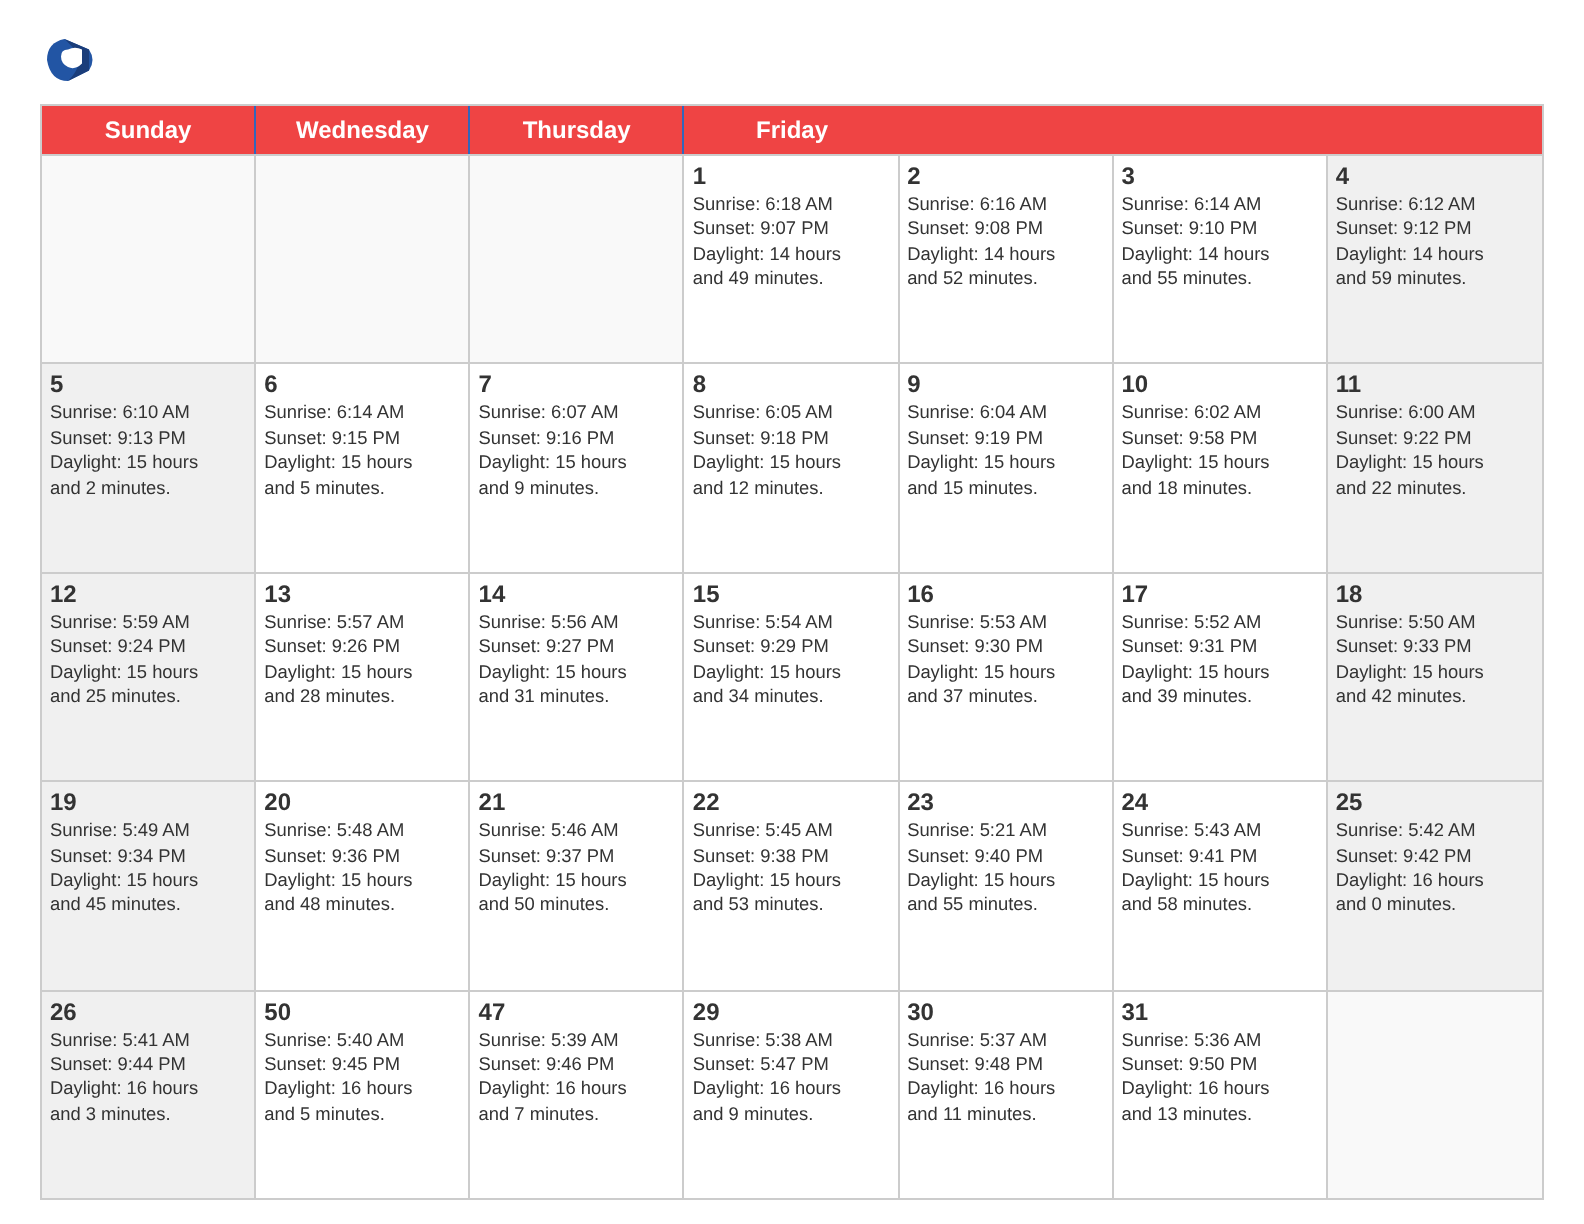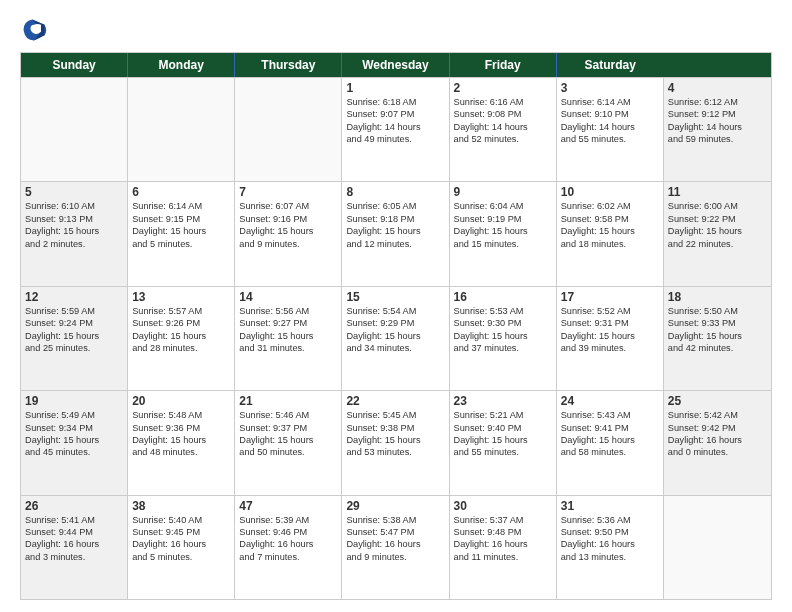--- a/index.html
+++ b/index.html
@@ -47,21 +47,21 @@
     }
     .calendar {
       flex: 1;
       display: flex;
       flex-direction: column;
       border: 1px solid #ccc;
     }
     .cal-header-row {
       display: grid;
       grid-template-columns: repeat(7, 1fr);
-      background: #14532d;
+      background: #ef4444;
     }
     .cal-header-cell {
       color: #fff;
       font-size: 12px;
       font-weight: bold;
       text-align: center;
       padding: 5px 2px;
       border-right: 1px solid #3366bb;
     }
     .cal-header-cell:last-child { border-right: none; }
@@ -120,25 +120,23 @@
     </div>
     <div class="title-block">
       <div class="main-title"></div>
       <div class="subtitle"></div>
     </div>
   </div>
 
   <div class="calendar">
     <div class="cal-header-row">
     <div class="cal-header-cell">Sunday</div>
-        <div class="cal-header-cell">Monday</div>
+        <div class="cal-header-cell">Wednesday</div>
         <div class="cal-header-cell">Thursday</div>
-        <div class="cal-header-cell">Wednesday</div>
         <div class="cal-header-cell">Friday</div>
-        <div class="cal-header-cell">Saturday</div>
       </div>
     <div class="cal-body">
     <div class="cal-week">
           <div class="cal-cell empty"></div>
           <div class="cal-cell empty"></div>
           <div class="cal-cell empty"></div>
           <div class="cal-cell">
             <div class="day-number">1</div>
             <div class="cell-line">Sunrise: 6:18 AM</div>
             <div class="cell-line">Sunset: 9:07 PM</div>
@@ -322,21 +320,21 @@
         </div>
         <div class="cal-week">
           <div class="cal-cell shaded">
             <div class="day-number">26</div>
             <div class="cell-line">Sunrise: 5:41 AM</div>
             <div class="cell-line">Sunset: 9:44 PM</div>
             <div class="cell-line">Daylight: 16 hours</div>
             <div class="cell-line">and 3 minutes.</div>
           </div>
           <div class="cal-cell">
-            <div class="day-number">38</div>
+            <div class="day-number">50</div>
             <div class="cell-line">Sunrise: 5:40 AM</div>
             <div class="cell-line">Sunset: 9:45 PM</div>
             <div class="cell-line">Daylight: 16 hours</div>
             <div class="cell-line">and 5 minutes.</div>
           </div>
           <div class="cal-cell">
             <div class="day-number">47</div>
             <div class="cell-line">Sunrise: 5:39 AM</div>
             <div class="cell-line">Sunset: 9:46 PM</div>
             <div class="cell-line">Daylight: 16 hours</div>

